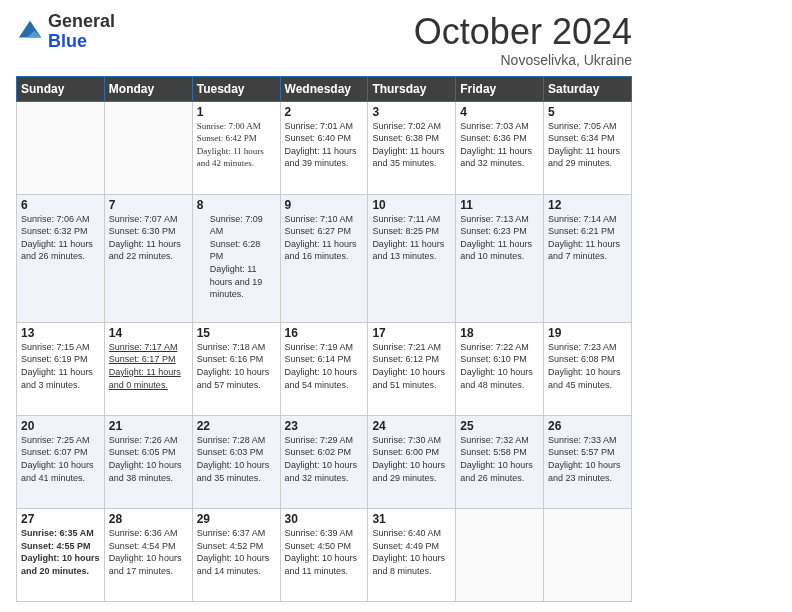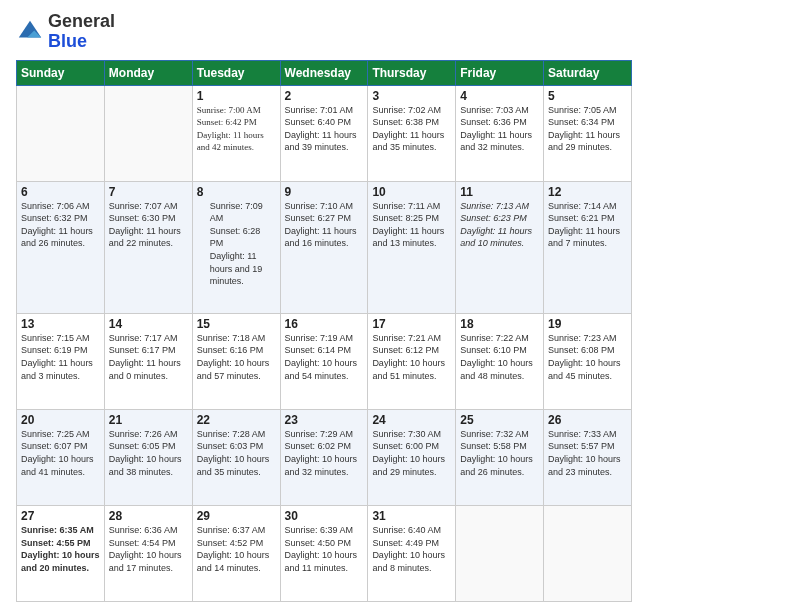--- a/index.html
+++ b/index.html
@@ -56,21 +56,21 @@
       font-size: 14px;
       color: #555;
     }
     .calendar {
       flex: 1;
       border-collapse: collapse;
       width: 100%;
       table-layout: fixed;
     }
     .calendar thead tr th {
-      background-color: #15803d;
+      background-color: #404040;
       color: white;
       font-size: 12px;
       font-weight: 600;
       padding: 5px 4px;
       text-align: left;
       border: 1px solid #2b6cb0;
     }
     .calendar tbody tr td {
       vertical-align: top;
       border: 1px solid #ccc;
@@ -109,20 +109,24 @@
     <div class="logo">
       <svg class="logo-icon" viewBox="0 0 40 40">
         <polygon points="20,4 36,28 4,28" fill="#2b6cb0"></polygon>
         <polygon points="26,18 36,28 16,28" fill="#4a9fd4"></polygon>
       </svg>
       <div class="logo-text">
         <span class="general">General</span>
         <span class="blue">Blue</span>
       </div>
     </div>
+    <div class="title-block">
+      <div class="month-title">October 2024</div>
+      <div class="location">Novoselivka, Ukraine</div>
+    </div>
   </div>
 
   <table class="calendar">
     <thead>
       <tr>
       <th>Sunday</th>
           <th>Monday</th>
           <th>Tuesday</th>
           <th>Wednesday</th>
           <th>Thursday</th>
@@ -191,41 +195,41 @@
 Daylight: 11 hours and 16 minutes.</div>
           </td>
           <td>
             <span class="day-number">10</span>
             <div class="day-info" style="white-space: pre-line;">Sunrise: 7:11 AM
 Sunset: 8:25 PM
 Daylight: 11 hours and 13 minutes.</div>
           </td>
           <td>
             <span class="day-number">11</span>
-            <div class="day-info" style="white-space: pre-line; font-style: italic;">Sunrise: 7:13 AM
+            <div class="day-info" style="white-space: pre-line;">Sunrise: 7:13 AM
 Sunset: 6:23 PM
 Daylight: 11 hours and 10 minutes.</div>
           </td>
           <td>
             <span class="day-number">12</span>
             <div class="day-info" style="white-space: pre-line;">Sunrise: 7:14 AM
 Sunset: 6:21 PM
 Daylight: 11 hours and 7 minutes.</div>
           </td>
         </tr>
         <tr>
           <td>
             <span class="day-number">13</span>
             <div class="day-info" style="white-space: pre-line;">Sunrise: 7:15 AM
 Sunset: 6:19 PM
 Daylight: 11 hours and 3 minutes.</div>
           </td>
           <td>
             <span class="day-number">14</span>
-            <div class="day-info" style="white-space: pre-line;">Sunrise: 7:17 AM
+            <div class="day-info" style="white-space: pre-line; text-decoration: underline;">Sunrise: 7:17 AM
 Sunset: 6:17 PM
 Daylight: 11 hours and 0 minutes.</div>
           </td>
           <td>
             <span class="day-number">15</span>
             <div class="day-info" style="white-space: pre-line;">Sunrise: 7:18 AM
 Sunset: 6:16 PM
 Daylight: 10 hours and 57 minutes.</div>
           </td>
           <td>

